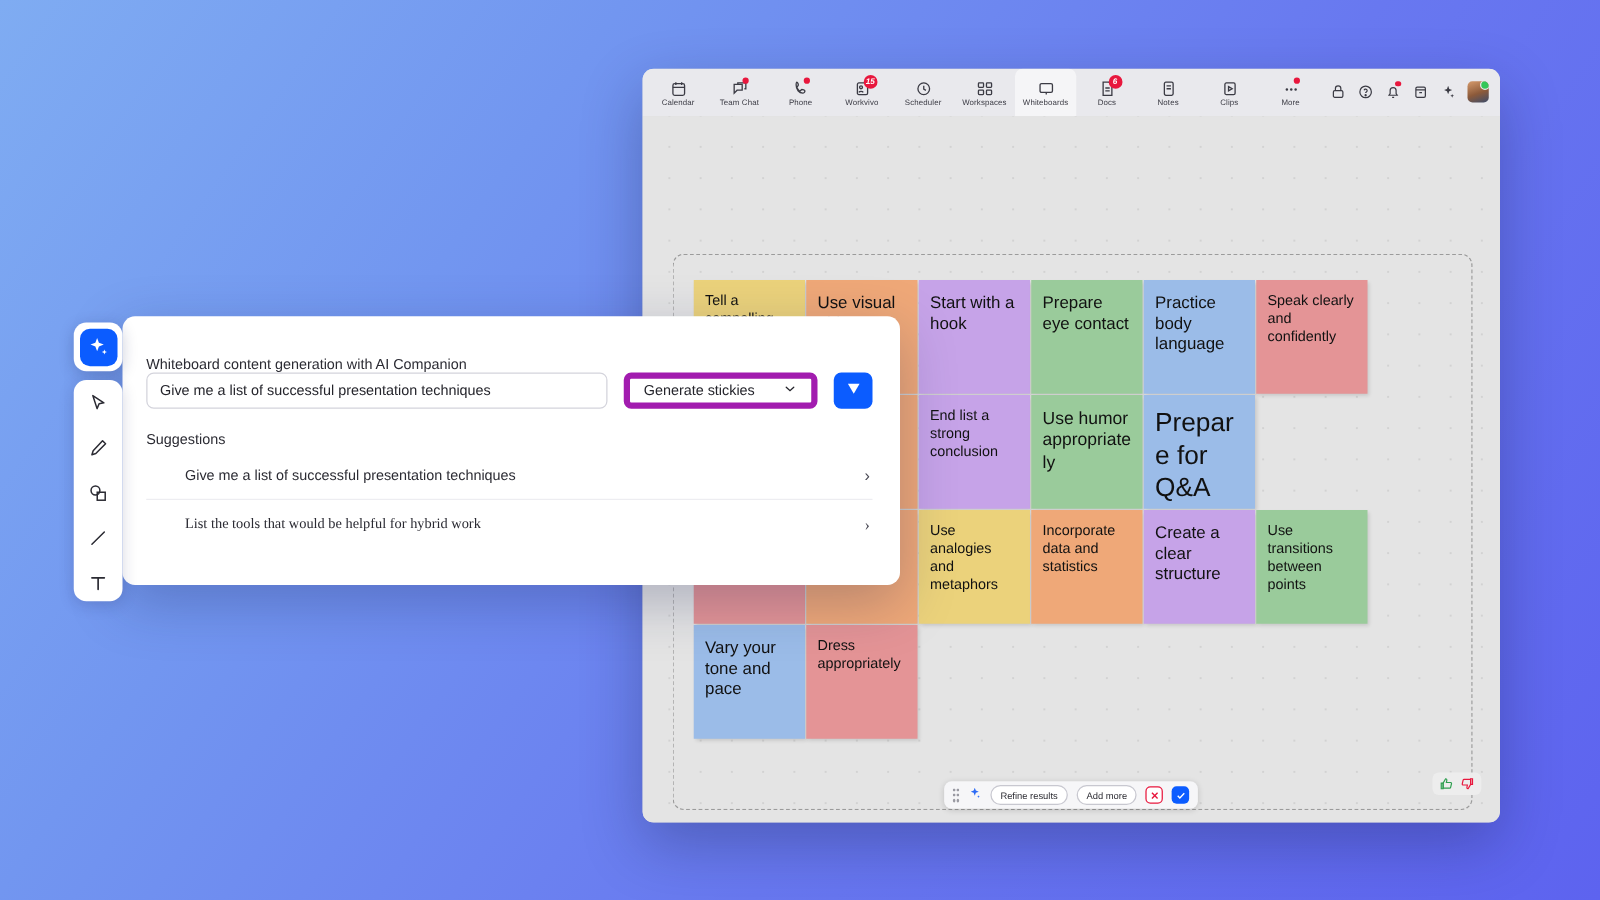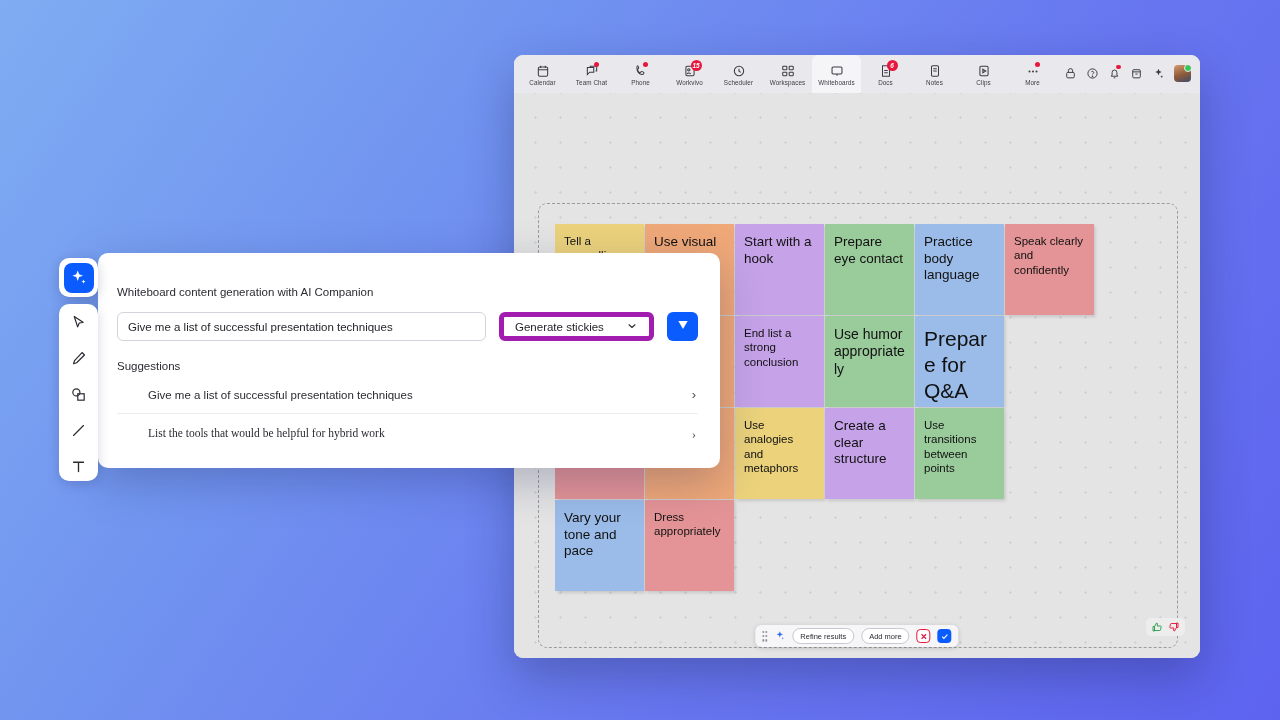--- a/index.html
+++ b/index.html
@@ -159,21 +159,21 @@
   #tool-list .tool{ width:18px; height:18px; display:flex; align-items:center; justify-content:center; }
   #tool-list svg{ width:17px; height:17px; display:block; }
 
   
   #ai-panel{
     position:absolute; left:98px; top:253px; width:622px; height:215px;
     background:#fff; border-radius:10px; z-index:20;
     box-shadow:0 14px 44px rgba(25,30,80,.26);
     padding:33px 22px 0 19px;
   }
-  #panel-title{ font-size:11.5px; color:#2B2B33; margin-bottom:14px; }
+  #panel-title{ font-size:11.5px; color:#2B2B33; }
   #prompt-row{ display:flex; align-items:center; gap:13px; }
   #prompt-input{
     flex:1; height:29px; border:1px solid #D4D4DC; border-radius:6px;
     padding:0 10px; font-size:11.5px; color:#24242B;
     font-family:"Liberation Sans", sans-serif; outline:none; background:#fff;
   }
   #mode-select{
     width:155px; height:29px; border:5px solid #a21caf; border-radius:6px;
     display:flex; align-items:center; justify-content:space-between;
     padding:0 11px; font-size:11.5px; color:#24242B; cursor:pointer; background:#fff;
@@ -399,20 +399,21 @@
           <div class="sticky s-yellow fs-md">Adjust pace</div>
           <div class="sticky s-orange fs-lg">Keep it concise</div>
           <div class="sticky s-purple fs-sm">End list a strong conclusion</div>
           <div class="sticky s-green fs-xs">Use humor appropriately</div>
           <div class="sticky s-blue fs-lg">Prepare for Q&amp;A</div>
         </div>
         <div class="sticky-row">
           <div class="sticky s-red fs-sm">Show confidence</div>
           <div class="sticky s-orange fs-md">Engage audience</div>
           <div class="sticky s-yellow fs-sm">Use analogies and metaphors</div>
+          <div class="sticky s-orange fs-sm">Incorporate data and statistics</div>
           <div class="sticky s-purple fs-md">Create a clear structure</div>
           <div class="sticky s-green fs-sm">Use transitions between points</div>
         </div>
         <div class="sticky-row">
           <div class="sticky s-blue fs-md">Vary your tone and pace</div>
           <div class="sticky s-red fs-sm">Dress appropriately</div>
         </div>
       </div>
 
     <div id="feedback">

